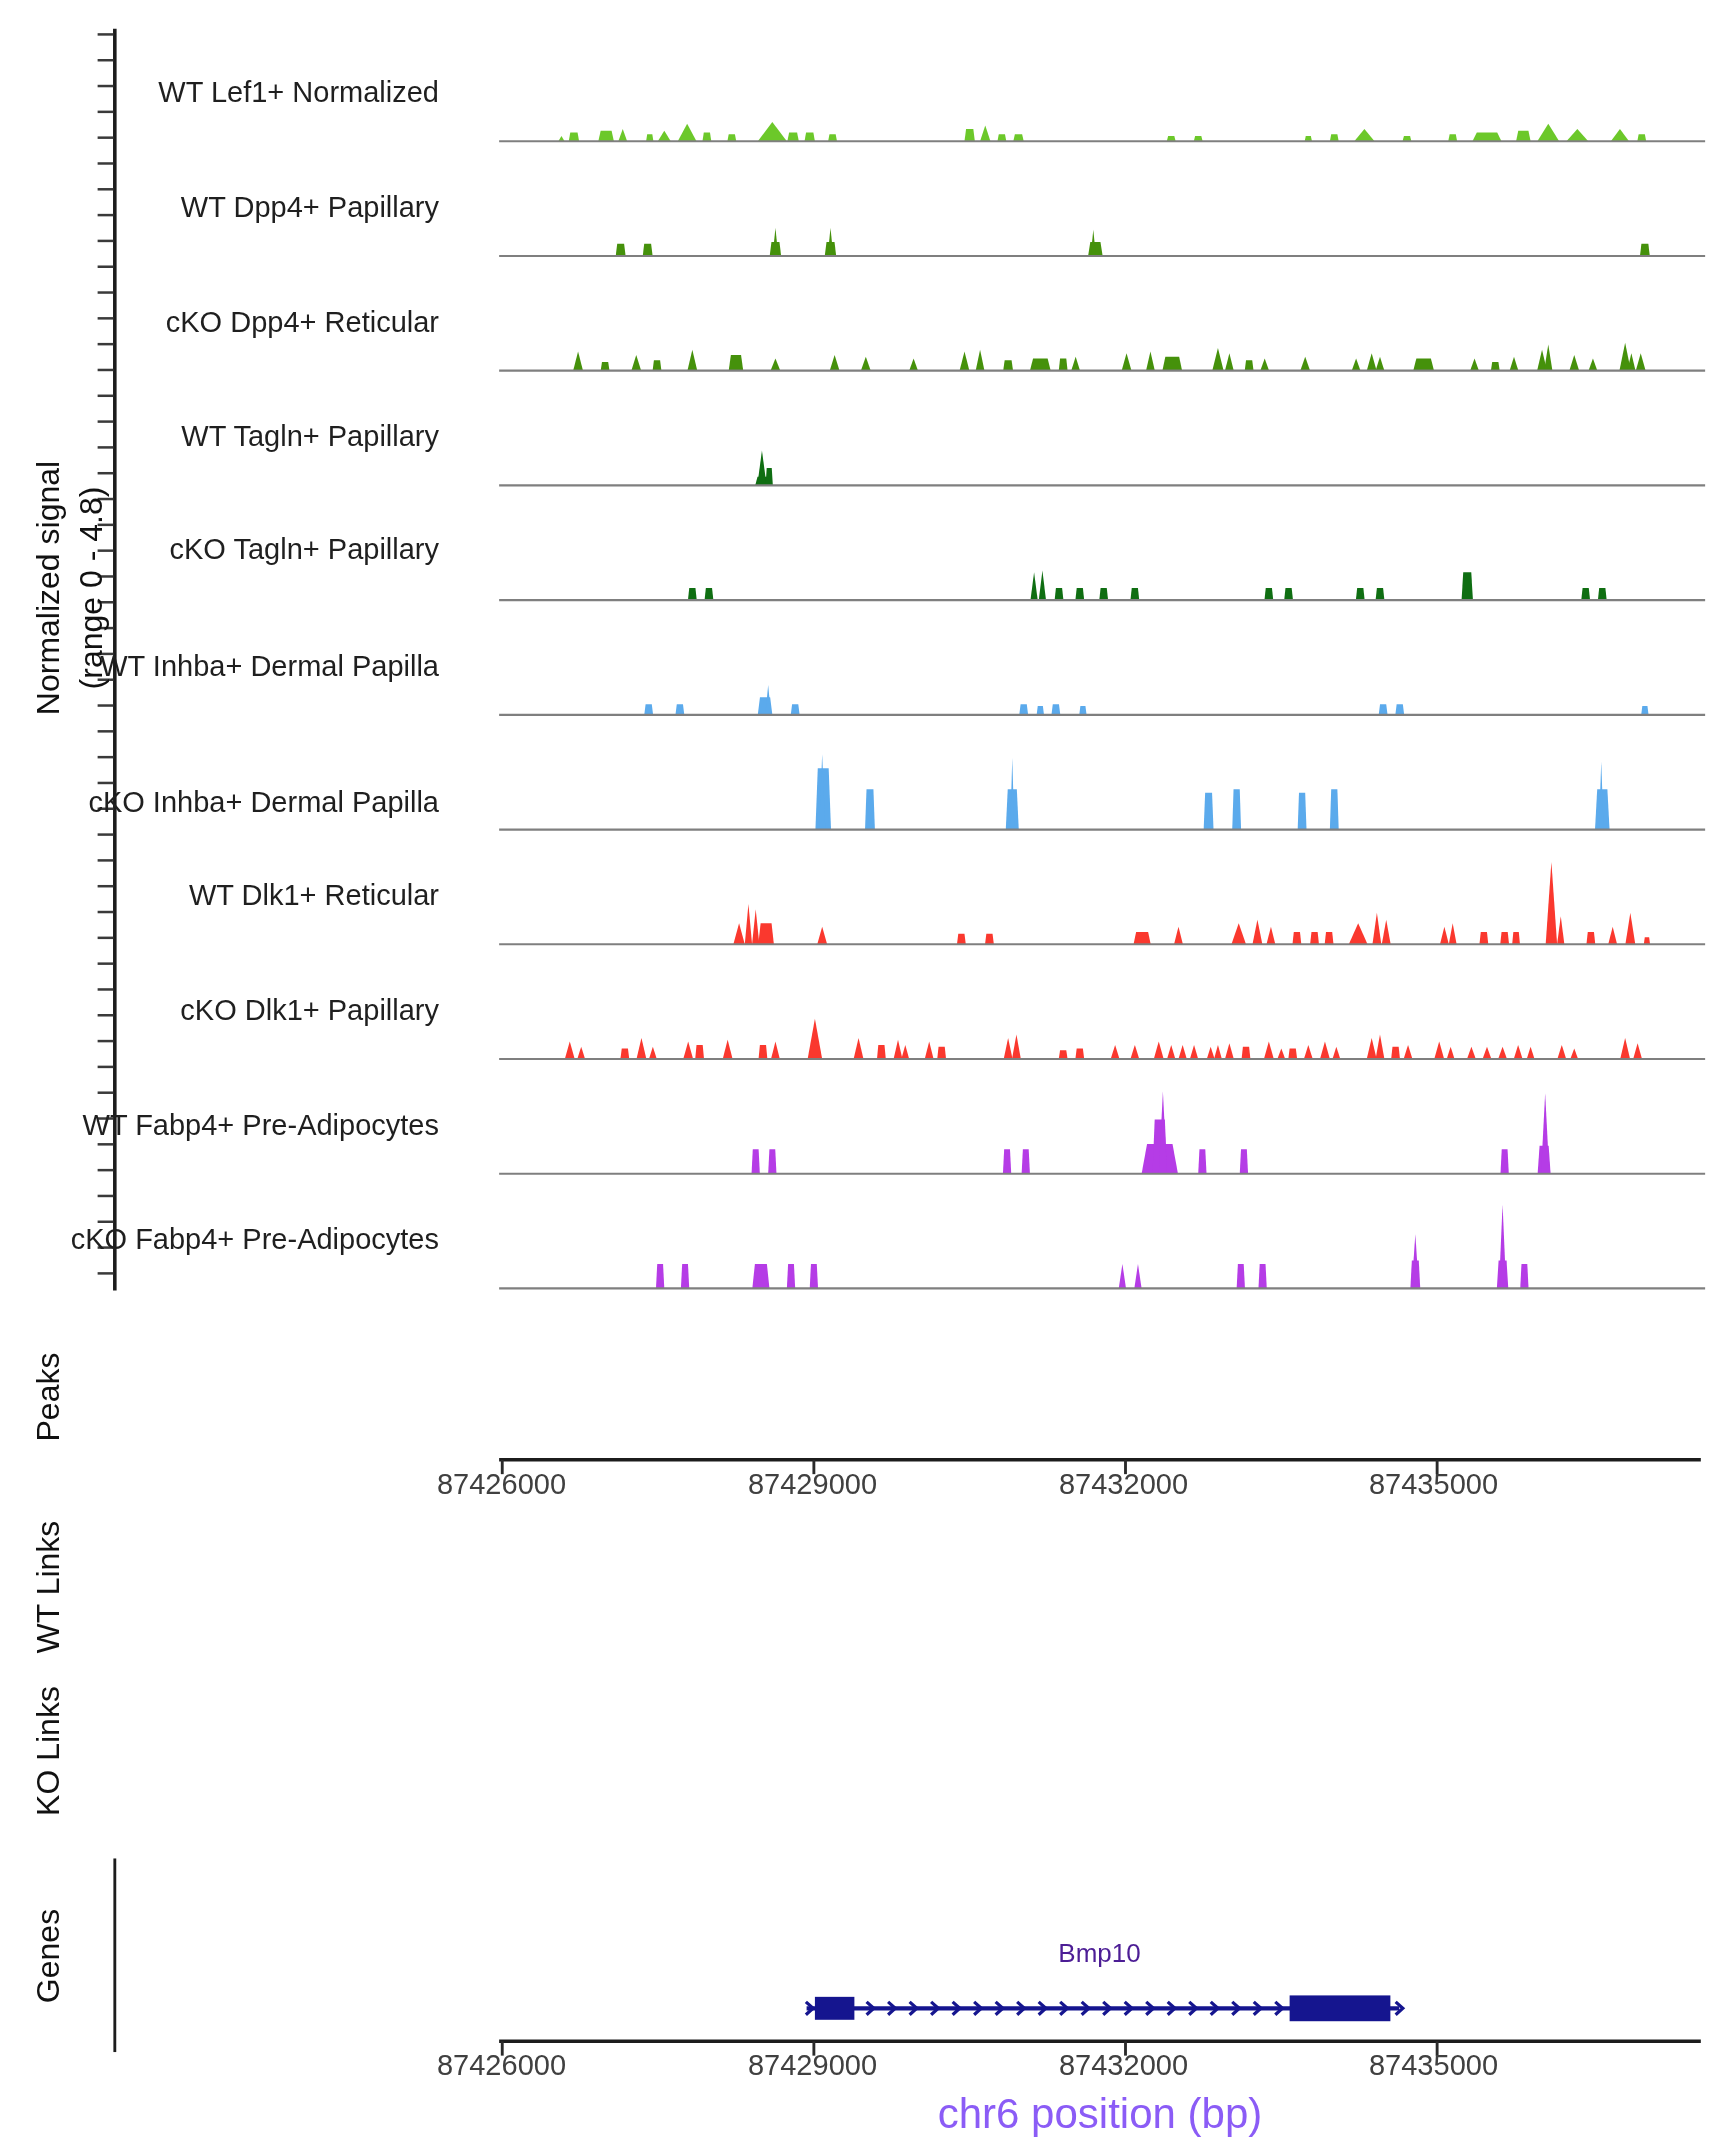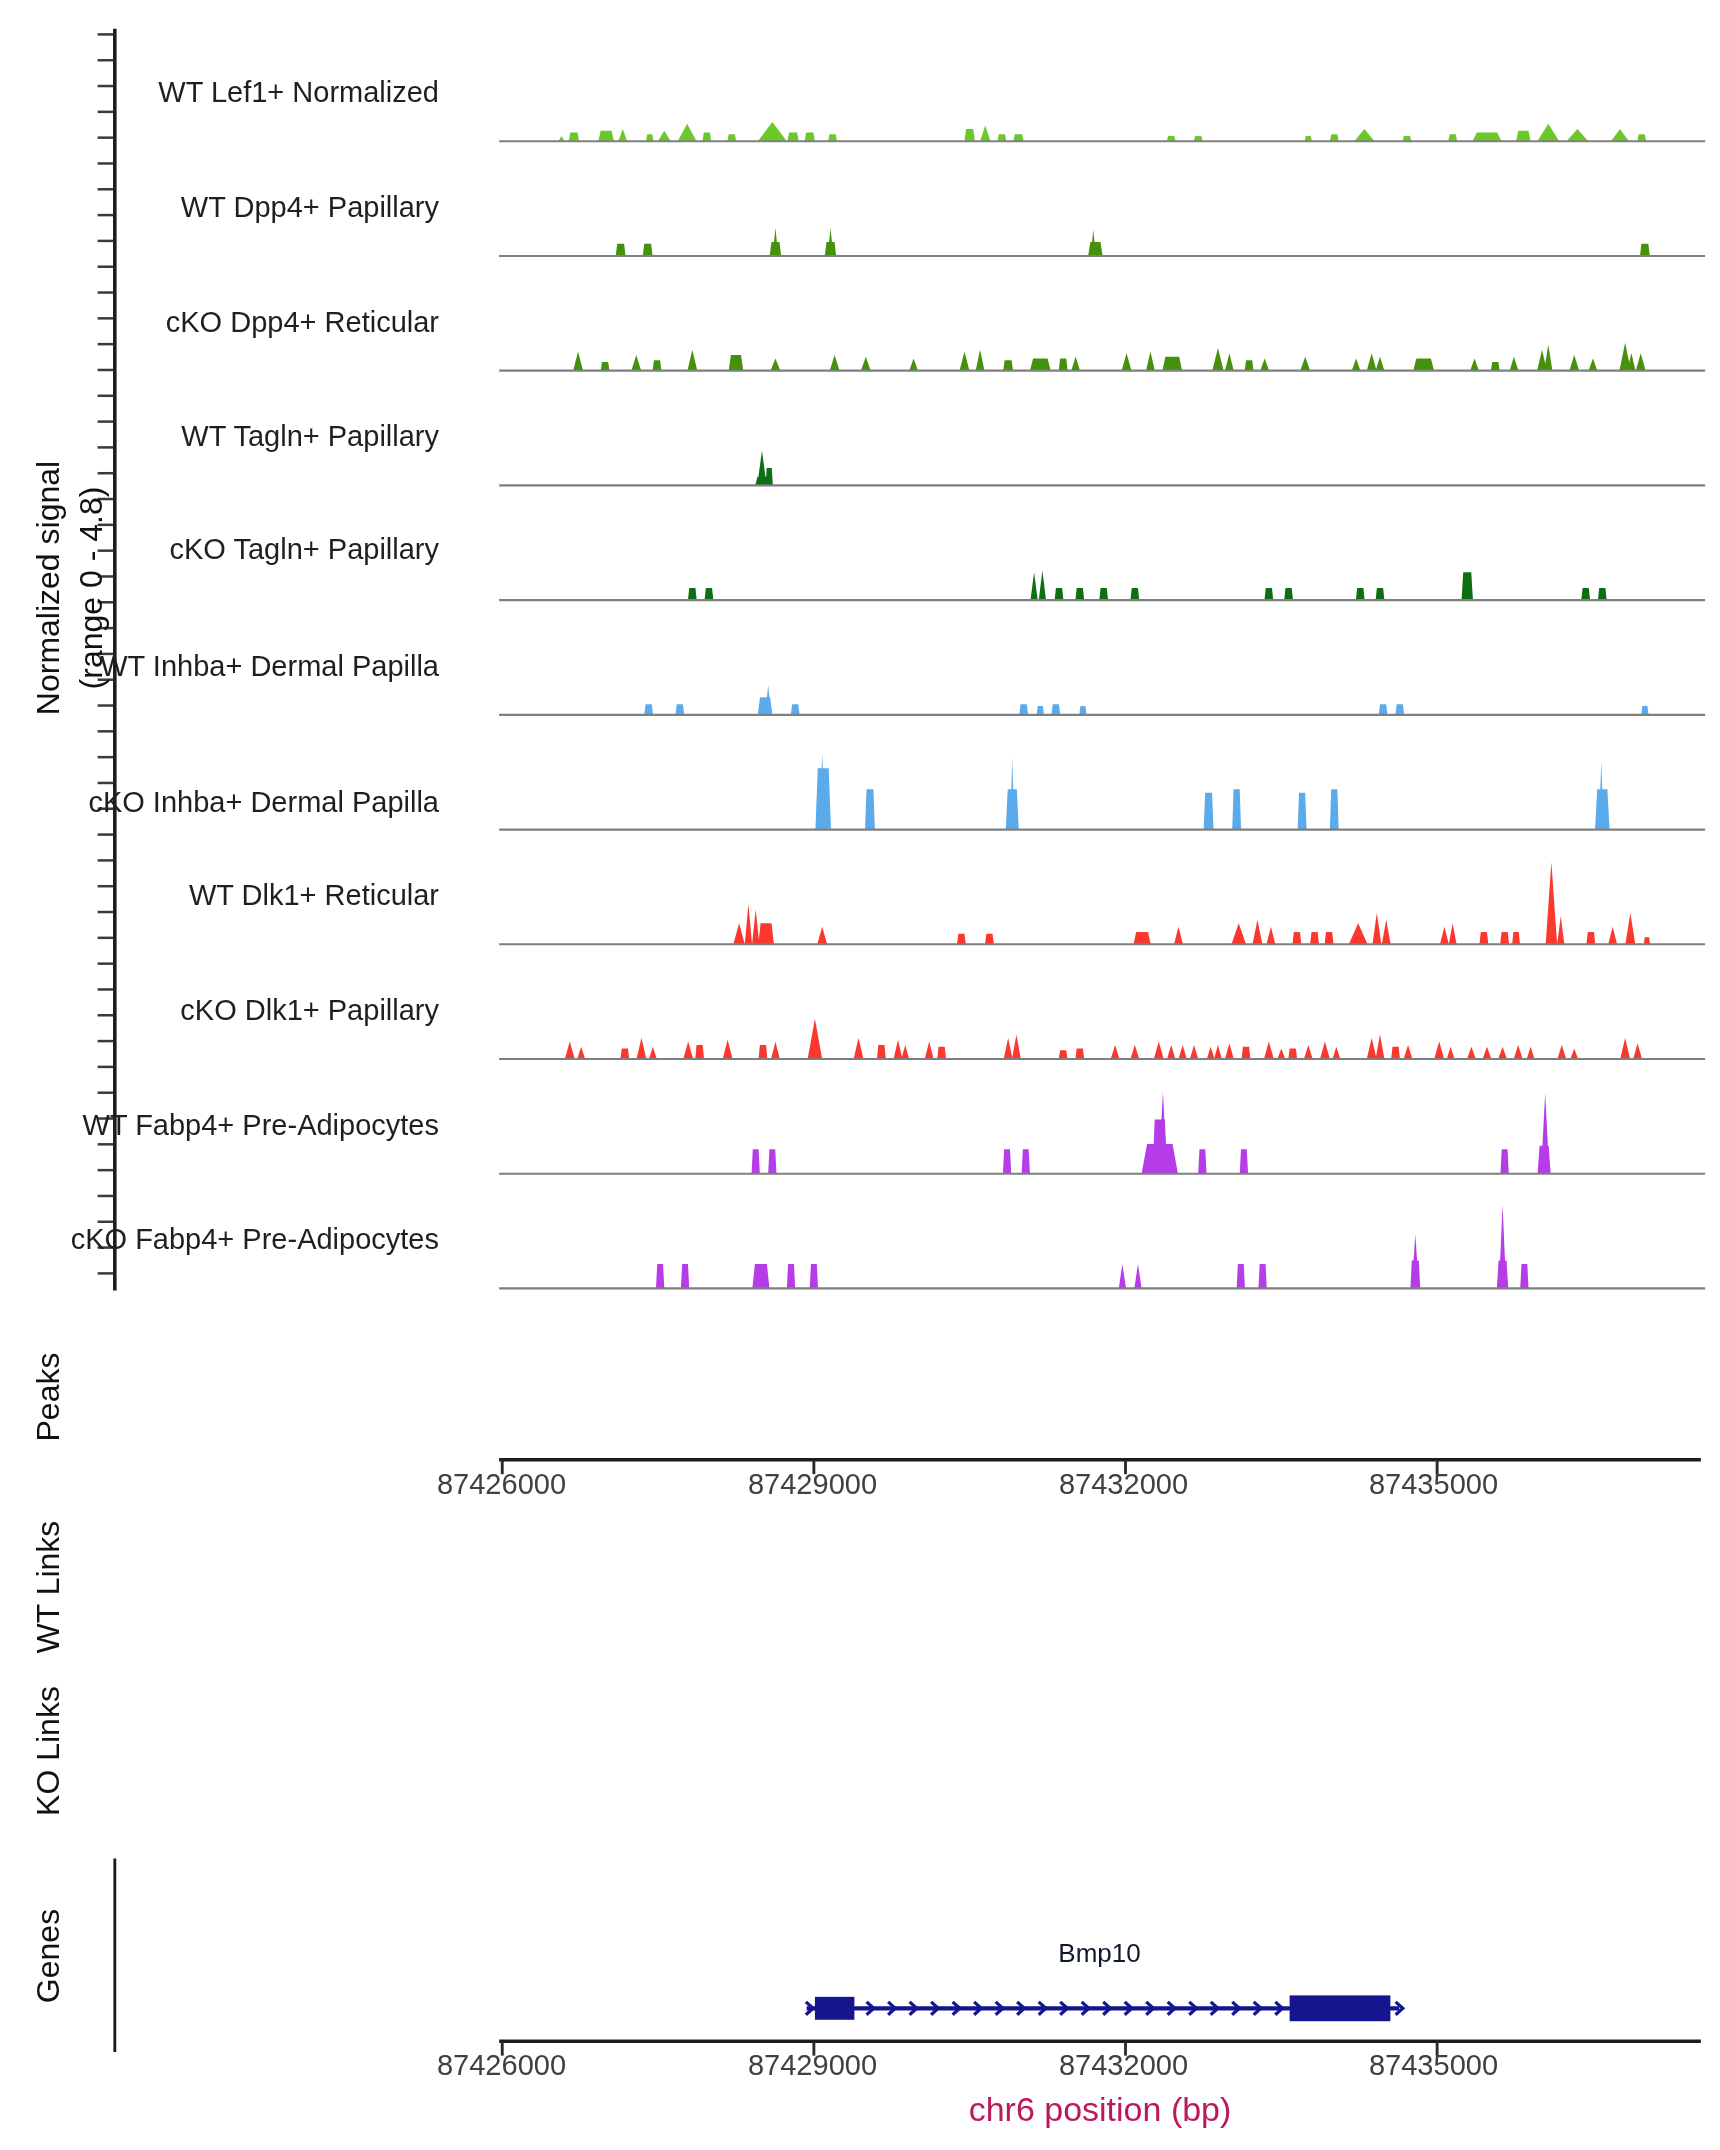--- a/index.html
+++ b/index.html
@@ -6,23 +6,23 @@
   .page{position:relative;width:1721px;height:2151px;background:#ffffff;overflow:hidden;
         font-family:"Liberation Sans","DejaVu Sans",sans-serif;color:#1a1a1a;}
   svg{position:absolute;left:0;top:0;}
   .tlabel{position:absolute;left:43px;width:396px;height:34px;line-height:34px;
           text-align:right;font-size:29px;white-space:nowrap;color:#1f1f1f;}
   .rot{position:absolute;transform:rotate(-90deg);text-align:center;color:#111;
        font-size:32px;line-height:43px;white-space:nowrap;}
   .tick{position:absolute;width:215px;text-align:center;font-size:29px;color:#404040;
         white-space:nowrap;}
   .xtitle{position:absolute;left:885px;top:2090px;width:430px;text-align:center;
-          font-size:34px;color:#be185d;}
+          font-size:42px;color:#8b5cf6;}
   .genename{position:absolute;left:992px;top:1938px;width:215px;text-align:center;
-            font-size:26px;color:#0f172a;}
+            font-size:26px;color:#4c1d95;}
 </style>
 </head>
 <body>
 
 <div class="page">
 
   <svg id="fig" width="1721" height="2151" viewBox="0 0 2400 3000">
       <line x1="160" y1="40" x2="160" y2="1800" stroke="#1c1c1c" stroke-width="5"></line>
       <line x1="136" y1="48" x2="158" y2="48" stroke="#3a3a3a" stroke-width="3.5"></line>
       <line x1="136" y1="84" x2="158" y2="84" stroke="#3a3a3a" stroke-width="3.5"></line>

